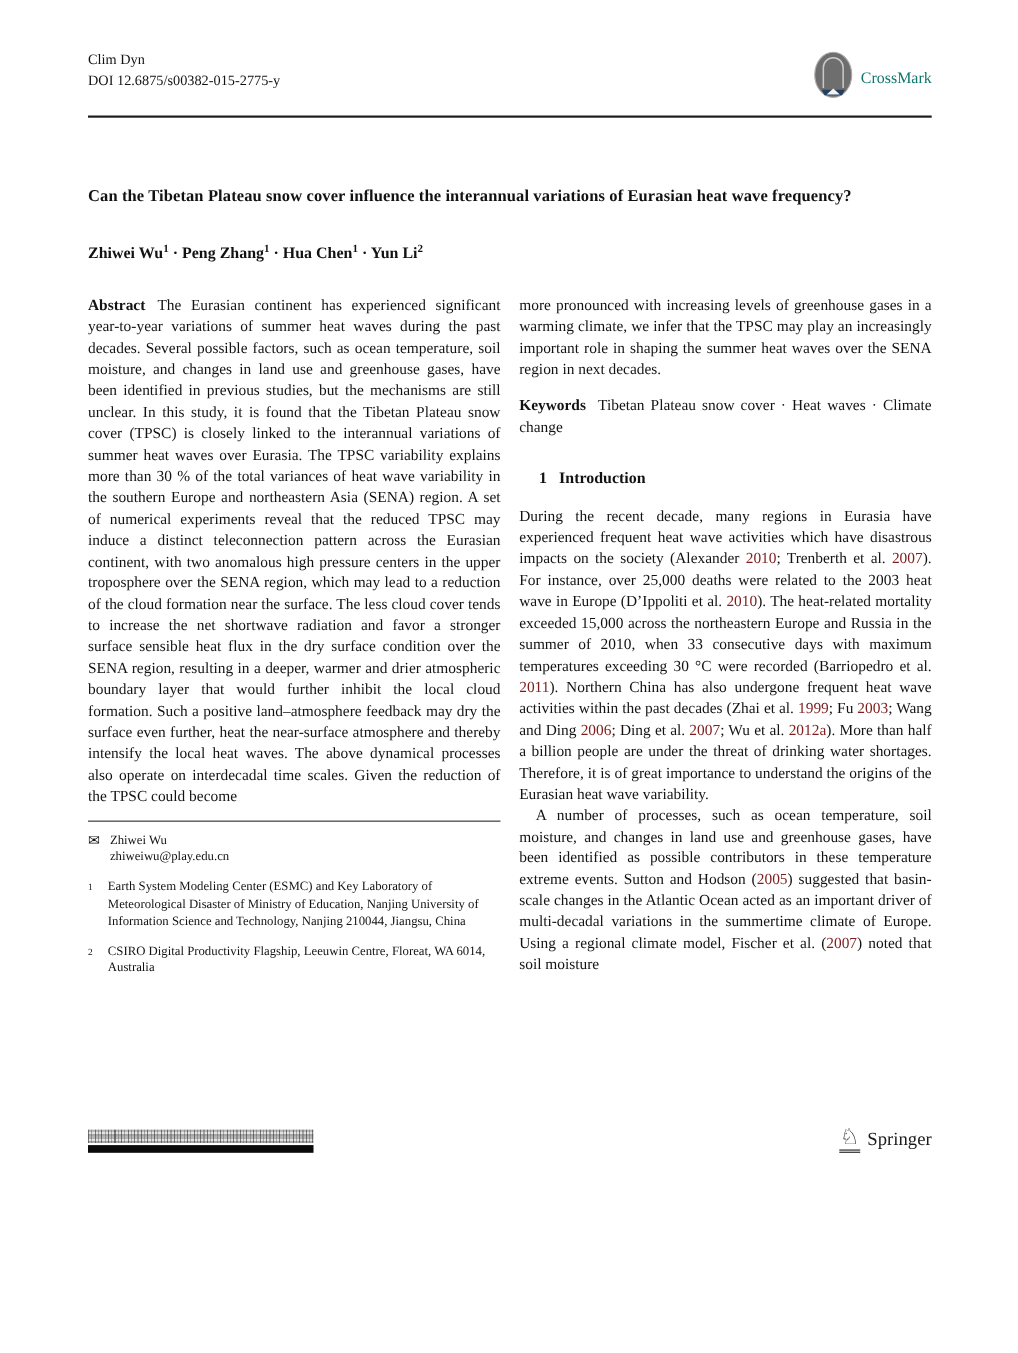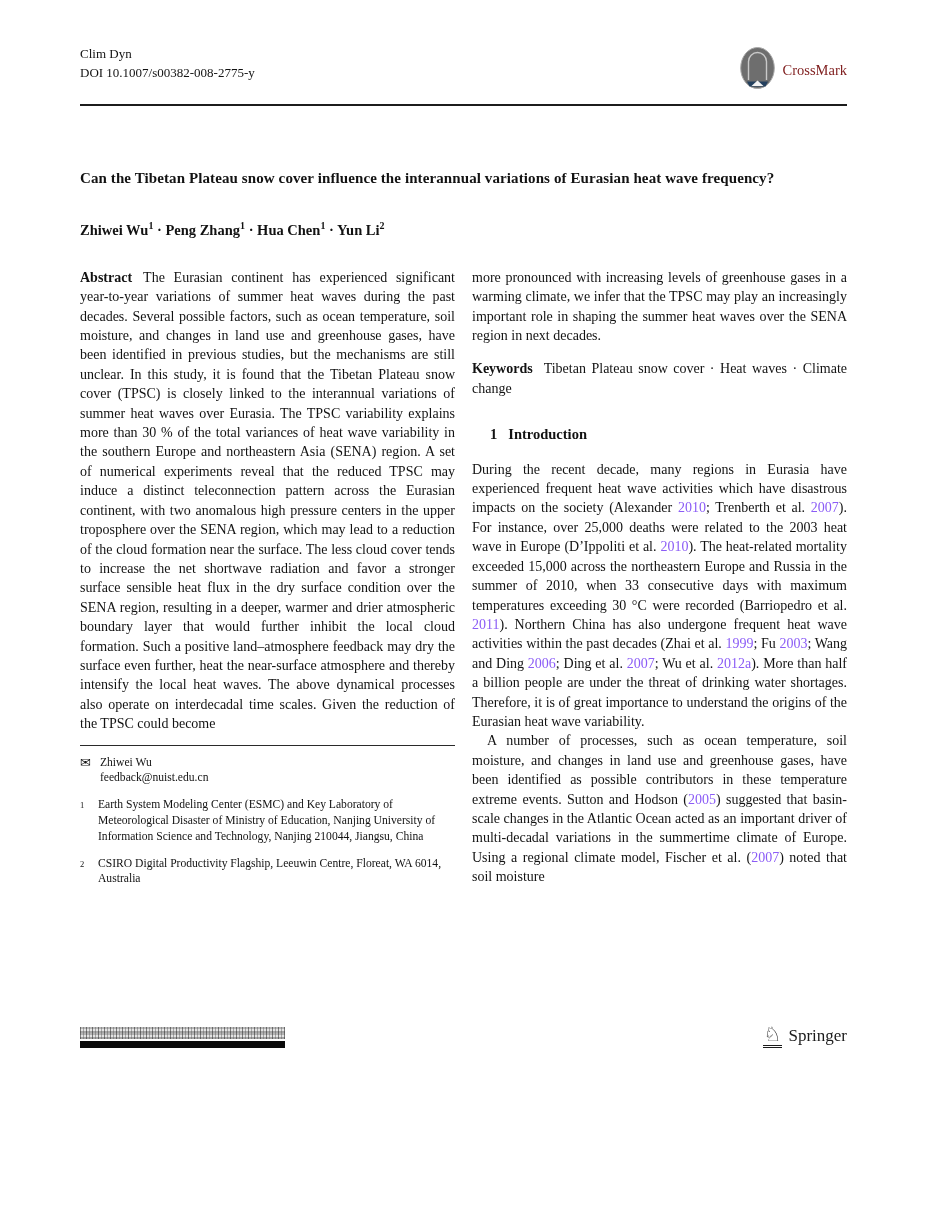--- a/index.html
+++ b/index.html
@@ -10,42 +10,42 @@
     font-family:"Liberation Serif", serif;
     color:#121212;
     overflow:hidden;
     box-sizing:border-box;
     padding:44px 78px 0 80px;
   }
   
   .header{display:flex;justify-content:space-between;align-items:flex-start;}
   .journal-meta{font-size:13px;line-height:19px;}
   .crossmark{display:flex;align-items:center;gap:7px;margin-top:2px;}
-  .crossmark-label{font-size:14.5px;color:#7f1d1d;}
+  .crossmark-label{font-size:14.5px;color:#0f766e;}
   .header-rule{border:none;border-top:2.5px solid #1c1c1c;margin:9px 0 0 0;}
   
   .title{
     margin-top:58px;
     font-size:15px;font-weight:bold;line-height:29px;
     max-width:700px;letter-spacing:.1px;
   }
   .authors{margin-top:27px;font-size:14.5px;font-weight:bold;}
   .authors sup{font-size:10px;}
   .dates{margin-top:104px;font-size:12.8px;line-height:17px;}
   
   .columns{display:flex;gap:17px;margin-top:29px;}
   .col{flex:1;min-width:0;font-size:14px;line-height:19.4px;text-align:justify;hyphens:auto;}
   .bold-label{font-weight:bold;margin-right:11px;}
   .abstract-p{margin:0;}
   .keywords-p{margin:14px 0 0 0;}
   .section-heading{margin:27px 0 15px 18px;font-size:14.5px;font-weight:bold;text-align:left;}
   .section-heading .sec-num{margin-right:11px;}
   .body-p{margin:0;}
   .body-p.indent{text-indent:15px;}
-  .cite{color:#8b5cf6;}
+  .cite{color:#7f1d1d;}
   
   .footnotes{
     margin-top:11px;border-top:1.3px solid #2a2a2a;padding-top:9px;
     font-size:11.6px;line-height:15.8px;text-align:left;
   }
   .correspondence{display:flex;gap:9px;}
   .envelope{font-size:13px;line-height:15.8px;}
   .affil{display:flex;margin-top:11px;}
   .affil-num{font-size:8.5px;width:18px;flex:none;padding-top:1px;}
   .affil-text{flex:1;}
@@ -67,21 +67,21 @@
   .knight{font-size:20px;line-height:1;border-bottom:3px double #1b1b1b;padding:0 1px 1px 1px;}
 </style>
 </head>
 <body>
 
 <div class="page">
 
   <div class="header">
     <div class="journal-meta">
       <div>Clim Dyn</div>
-      <div>DOI 10.1007/s00382-008-2775-y</div>
+      <div>DOI 12.6875/s00382-015-2775-y</div>
     </div>
     <div class="crossmark">
       <span>
         <svg width="37" height="45" viewBox="0 0 37 45" aria-hidden="true">
           <ellipse cx="18.5" cy="22" rx="16.8" ry="20.5" fill="#6e6e6e"></ellipse>
           <ellipse cx="18.5" cy="22" rx="16.8" ry="20.5" fill="none" stroke="#a9a9a9" stroke-width="1"></ellipse>
           <path d="M9.5 34 V15.5 a9 9 0 0 1 18 0 V34" fill="none" stroke="#c9c9c9" stroke-width="1.4"></path>
           <path d="M8 35.5 h21 l-2.5 5 h-16 Z" fill="#24405e"></path>
           <path d="M12.5 40 L18.5 34.5 L24.5 40 Z" fill="#f2f2f2"></path>
         </svg>
@@ -97,21 +97,21 @@
   <div class="columns">
 
     <div class="col">
       <p class="abstract-p"><span class="bold-label">Abstract</span><span>The Eurasian continent has experienced significant year-to-year variations of summer heat waves during the past decades. Several possible factors, such as ocean temperature, soil moisture, and changes in land use and greenhouse gases, have been identified in previous studies, but the mechanisms are still unclear. In this study, it is found that the Tibetan Plateau snow cover (TPSC) is closely linked to the interannual variations of summer heat waves over Eurasia. The TPSC variability explains more than 30 % of the total variances of heat wave variability in the southern Europe and northeastern Asia (SENA) region. A set of numerical experiments reveal that the reduced TPSC may induce a distinct teleconnection pattern across the Eurasian continent, with two anomalous high pressure centers in the upper troposphere over the SENA region, which may lead to a reduction of the cloud formation near the surface. The less cloud cover tends to increase the net shortwave radiation and favor a stronger surface sensible heat flux in the dry surface condition over the SENA region, resulting in a deeper, warmer and drier atmospheric boundary layer that would further inhibit the local cloud formation. Such a positive land–atmosphere feedback may dry the surface even further, heat the near-surface atmosphere and thereby intensify the local heat waves. The above dynamical processes also operate on interdecadal time scales. Given the reduction of the TPSC could become</span></p>
 
       <div class="footnotes">
         <div class="correspondence">
           <span class="envelope">✉</span>
           <span>
             <span>Zhiwei Wu</span><br>
-            <span>feedback@nuist.edu.cn</span>
+            <span>zhiweiwu@play.edu.cn</span>
           </span>
         </div>
         <div class="affil">
           <span class="affil-num">1</span>
           <span class="affil-text">Earth System Modeling Center (ESMC) and Key Laboratory of Meteorological Disaster of Ministry of Education, Nanjing University of Information Science and Technology, Nanjing 210044, Jiangsu, China</span>
         </div>
         <div class="affil">
           <span class="affil-num">2</span>
           <span class="affil-text">CSIRO Digital Productivity Flagship, Leeuwin Centre, Floreat, WA 6014, Australia</span>
         </div>

